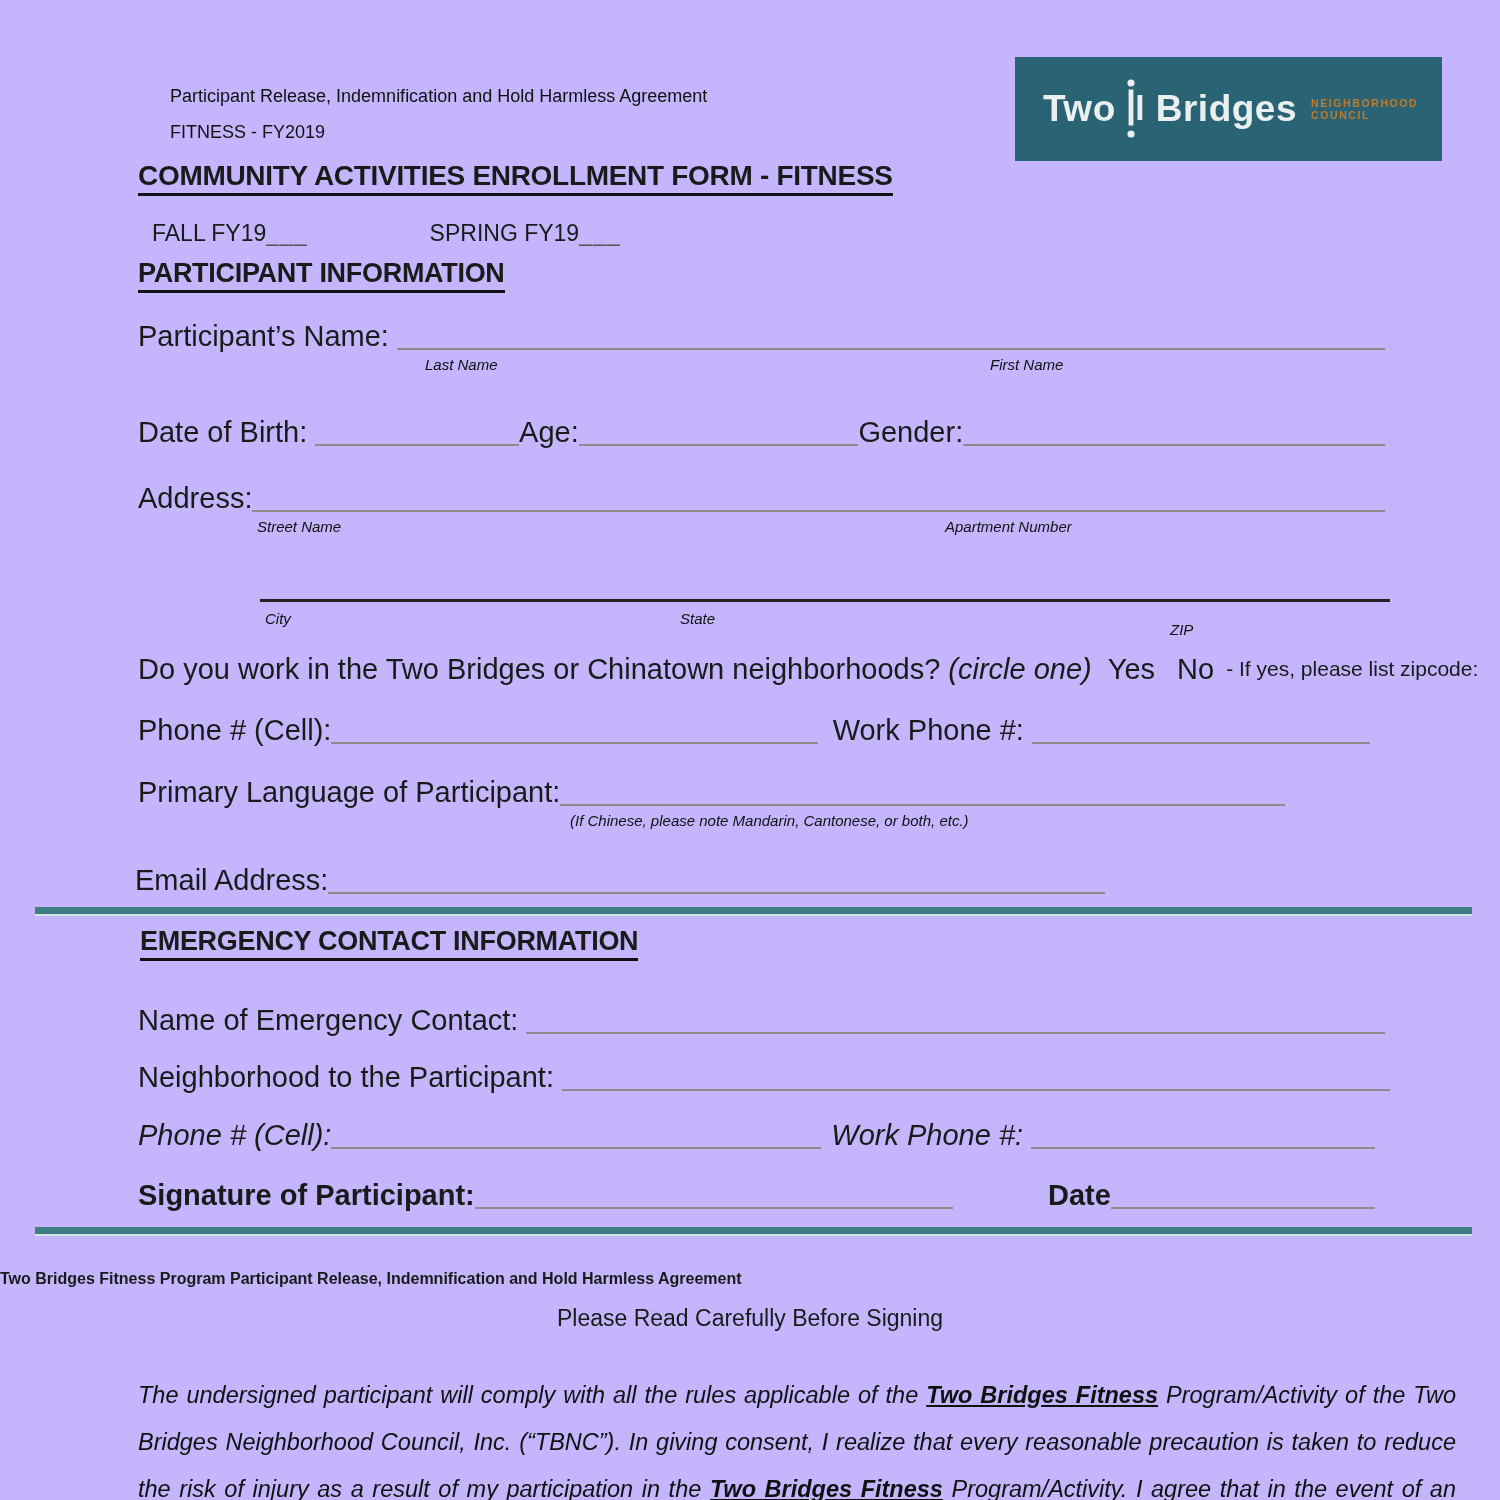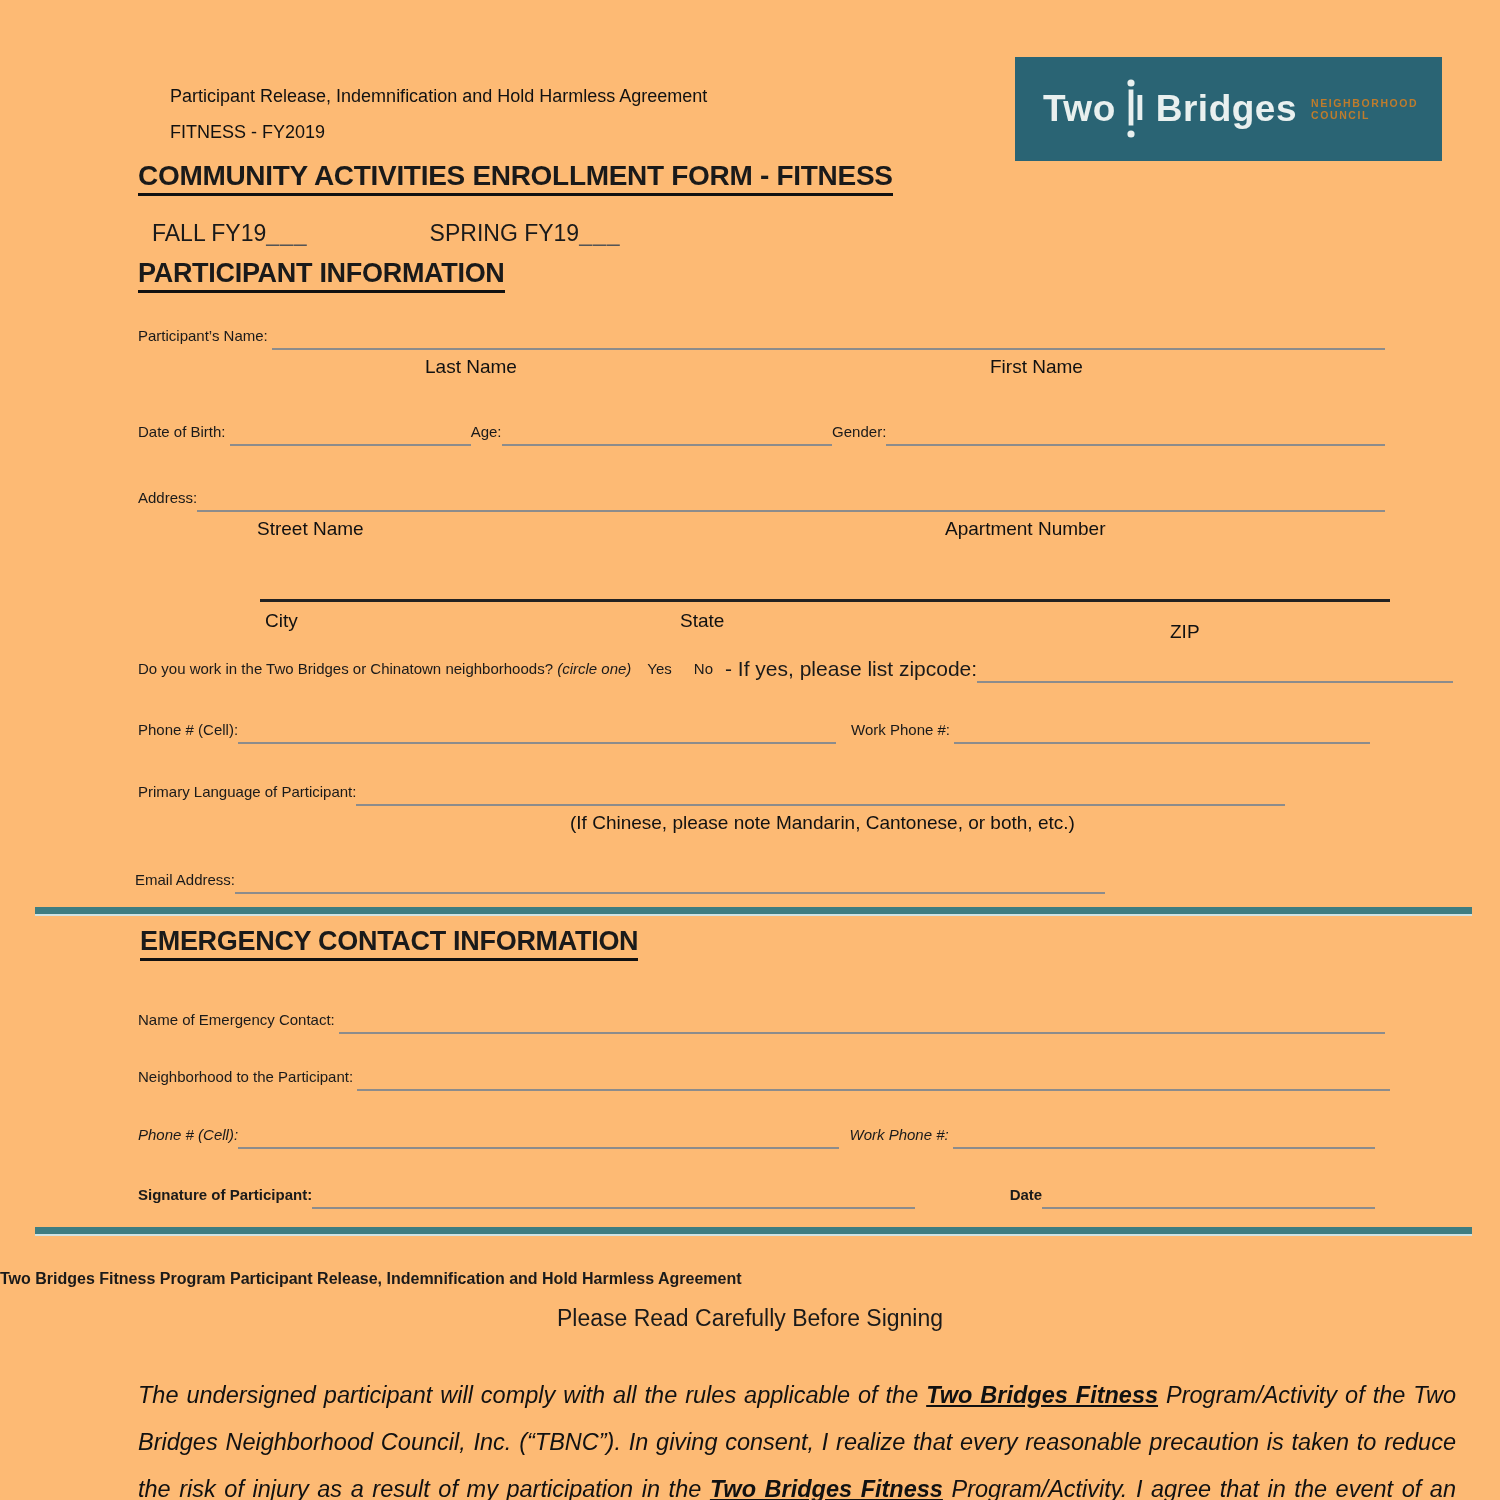--- a/index.html
+++ b/index.html
@@ -1,27 +1,27 @@
 <!DOCTYPE html>
 <html><head>
 <meta charset="utf-8">
 <style>
   * { margin:0; padding:0; box-sizing:border-box; }
   html,body { background:#ffffff; }
   .page {
-    position:relative; width:1500px; height:1500px; background:#fdba74;
+    position:relative; width:1500px; height:1500px; background:#c4b5fd;
     overflow:hidden; font-family:"Liberation Sans", sans-serif; color:#1a1a1a;
   }
   .row { position:absolute; display:flex; align-items:flex-end; }
-  .lbl { white-space:pre; font-size:15px; line-height:28px; }
+  .lbl { white-space:pre; font-size:29px; line-height:28px; }
   .lbl-sm { white-space:pre; font-size:21px; line-height:28px; }
   .ital { font-style:italic; }
   .bold { font-weight:bold; }
   .fill { border-bottom:2px solid #8c8c8c; height:24px; }
-  .hint { position:absolute; font-size:19px; color:#111; }
+  .hint { position:absolute; font-style:italic; font-size:15px; color:#111; }
   .heading {
     position:absolute; font-weight:bold; font-size:27px; letter-spacing:-0.3px;
     border-bottom:3px solid #111; padding-bottom:1px; display:inline-block;
   }
   .doc-title {
     position:absolute; font-weight:bold; font-size:28px; letter-spacing:-0.3px;
     border-bottom:3px solid #111; padding-bottom:1px; display:inline-block;
   }
   .small-header { position:absolute; font-size:18px; color:#111; }
   .divider { position:absolute; left:35px; width:1437px; height:9px; background:#3e7d81; border-bottom:2px solid #cfe3e4; }

